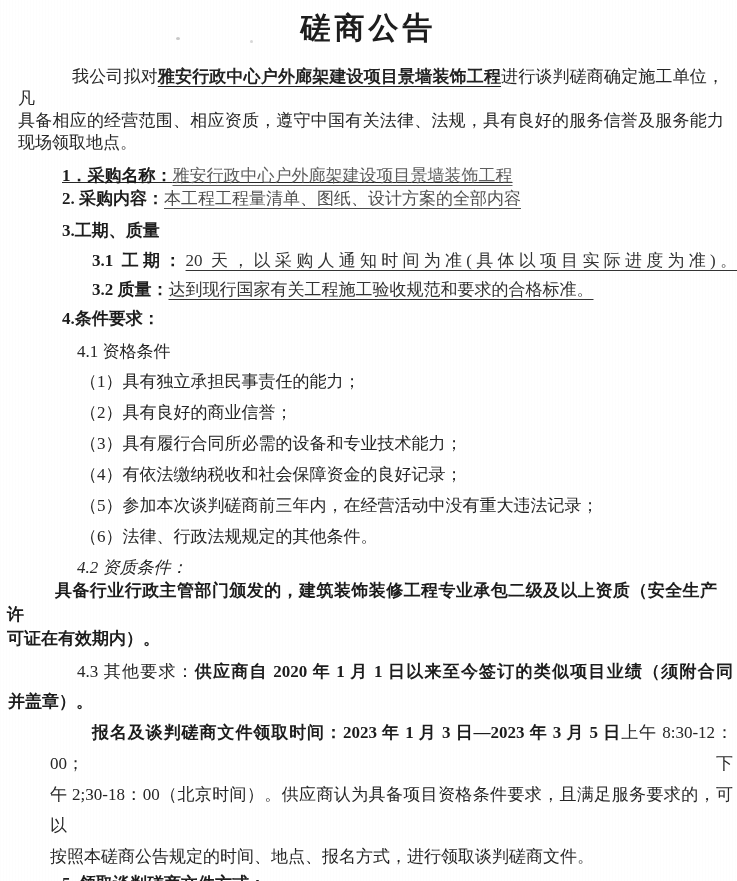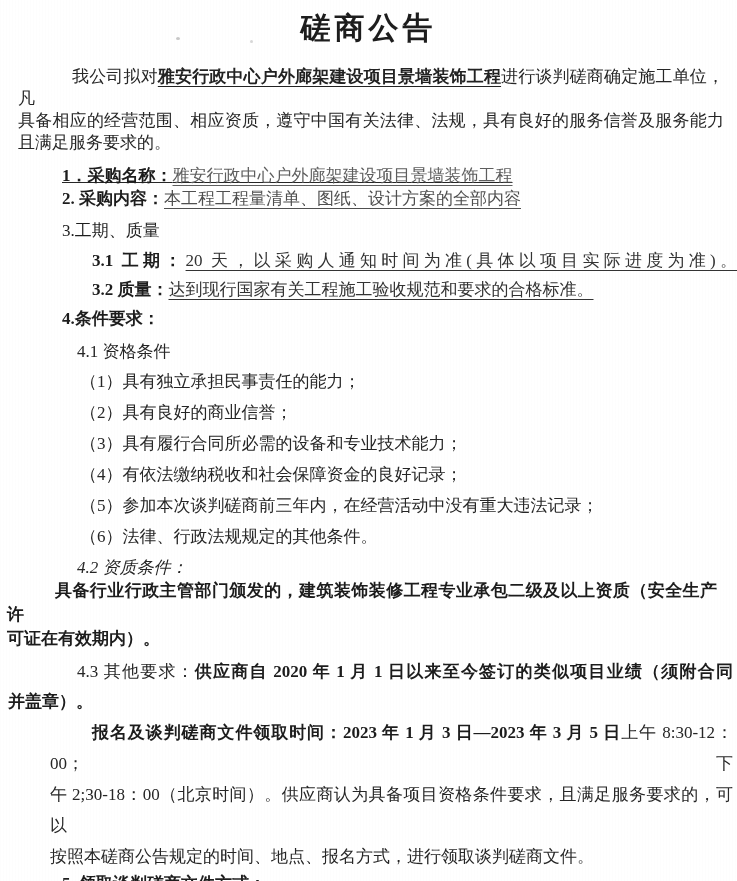--- a/index.html
+++ b/index.html
@@ -51,21 +51,21 @@
   .uval {
     text-decoration:underline;
     text-underline-offset:4px;
     text-decoration-thickness:1px;
   }
   .fade1 { color:#5d5d5d; }
   .fade2 { color:#4f4f4f; }
 
   .item1 { margin-top:10px;text-decoration:underline; }
   .item2 { margin-top:0px; }
-  .h3 { margin-top:9px; font-weight:normal; color:#1d1d1d; }
+  .h3 { margin-top:9px; font-weight:bold; color:#1d1d1d; }
   .sub3 { margin-left:92px; line-height:23px; }
   .s31 { margin-top:7px; }
   .s32 { margin-top:6px; }
   .s31 .uval, .s32 .uval { color:#333; }
   .h4 { margin-top:6px; font-weight:bold; color:#1d1d1d; }
 
   .h41 { margin-top:10px; margin-left:77px; line-height:23px; }
   .qual { margin-left:80px; margin-right:6px; line-height:23px; margin-top:8px; }
   .qual-first { margin-top:7px; }
   .h42 { margin-top:8px; margin-left:77px; line-height:23px;font-style:italic; }
@@ -99,21 +99,21 @@
 
 <div class="page">
   <div class="speck speck-1"></div>
   <div class="speck speck-2"></div>
 
   <div class="doc-title">磋商公告</div>
 
   <div class="intro">
     <div class="line1 jl"><span>我公司拟对</span><span class="u-bold">雅安行政中心户外廊架建设项目景墙装饰工程</span><span>进行谈判磋商确定施工单位，凡</span></div>
     <div class="jl">具备相应的经营范围、相应资质，遵守中国有关法律、法规，具有良好的服务信誉及服务能力</div>
-    <div>且满足服务要求的。</div>
+    <div>现场领取地点。</div>
   </div>
 
   <div class="lvl1 item1"><span class="lbl-b">1．采购名称：</span><span class="uval fade1">雅安行政中心户外廊架建设项目景墙装饰工程</span></div>
 
   <div class="lvl1 item2"><span class="lbl-b">2. 采购内容：</span><span class="uval fade2">本工程工程量清单、图纸、设计方案的全部内容</span></div>
 
   <div class="lvl1 h3">3.工期、质量</div>
 
   <div class="sub3 s31 jl"><span class="lbl-b">3.1 工期：</span><span class="uval">20 天，以采购人通知时间为准(具体以项目实际进度为准)。</span></div>
 

